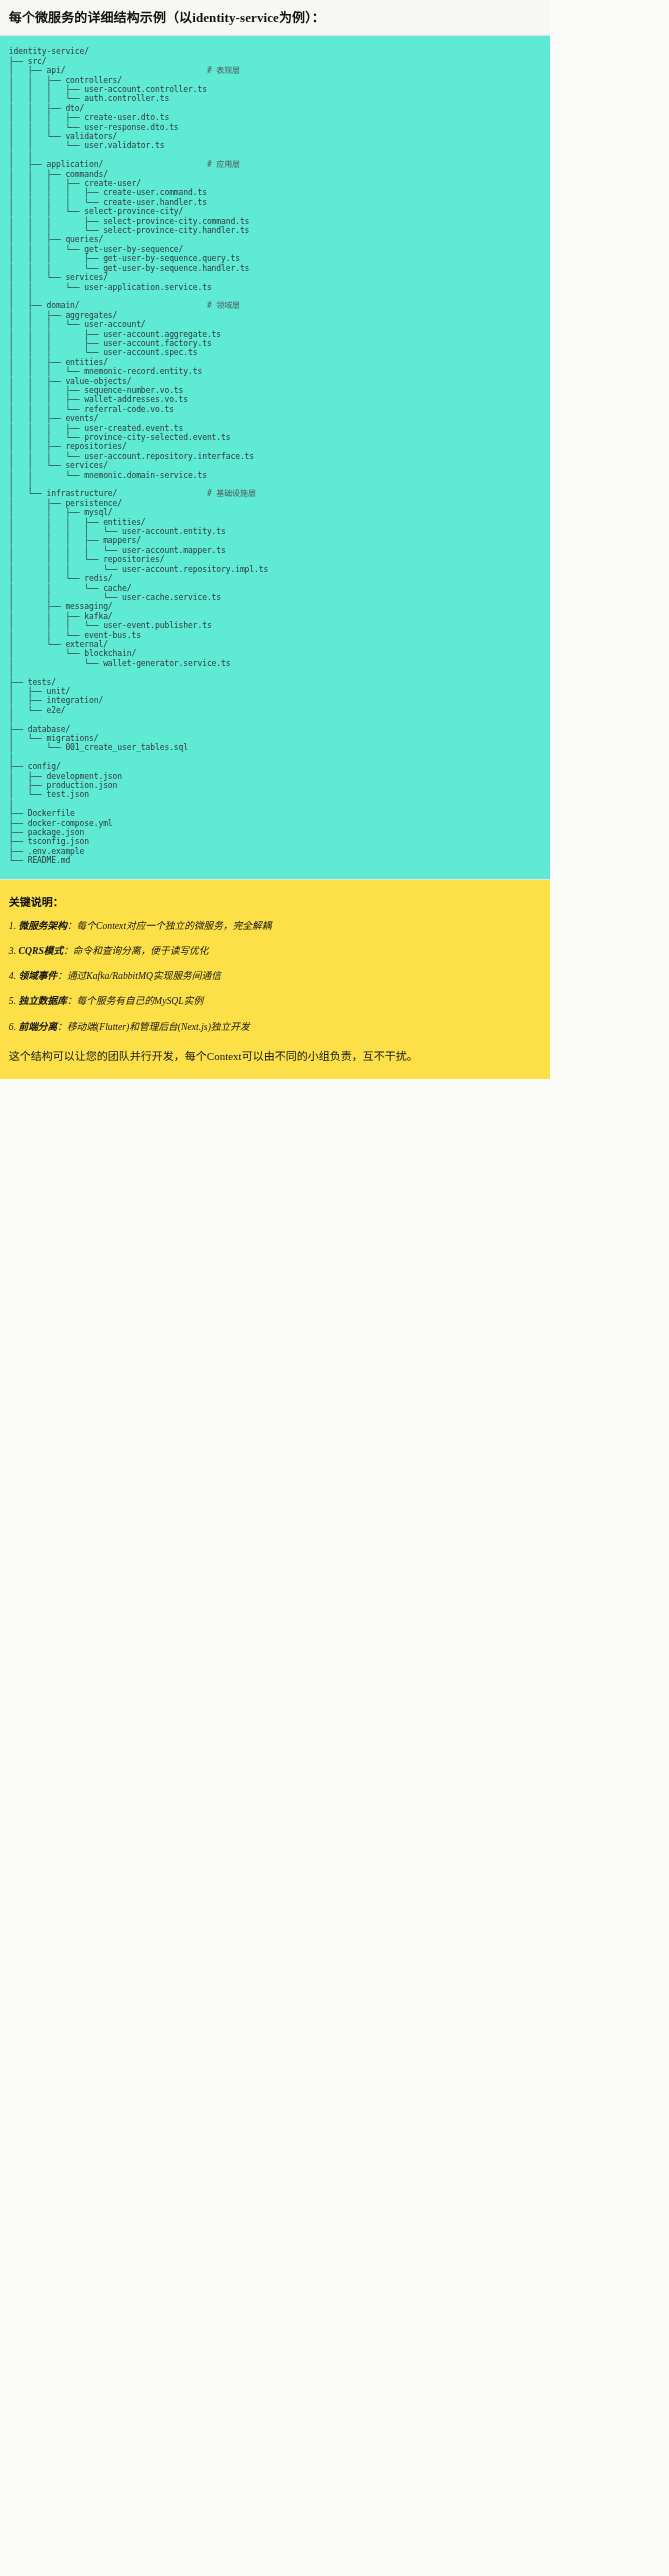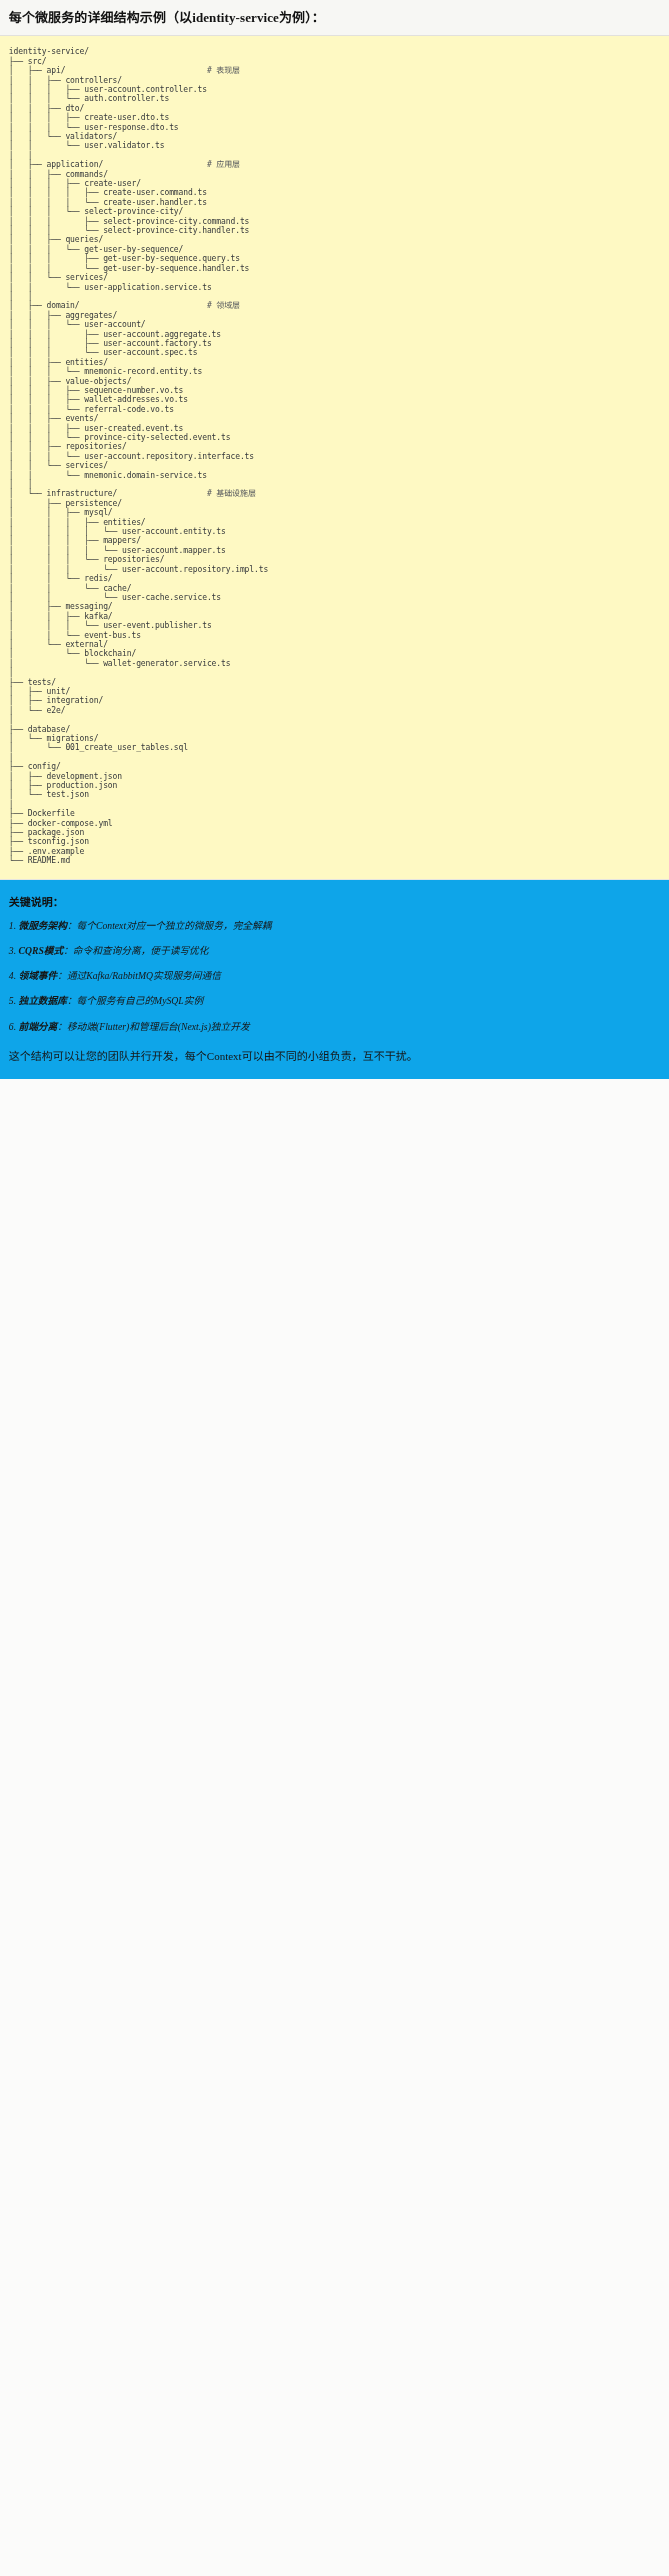--- a/index.html
+++ b/index.html
@@ -8,21 +8,21 @@
     padding: 0;
     background: #fbfbfa;
   }
   body {
     width: 669px;
     font-family: "Liberation Sans", "DejaVu Sans", sans-serif;
     color: #1f1f1f;
     -webkit-font-smoothing: antialiased;
   }
   .page {
-    width: 669px;
+    width: 550px;
     box-sizing: border-box;
     background: #fbfbfa;
     position: relative;
   }
 
   
   .header-band {
     background: #f7f7f4;
     border-bottom: 0.6px solid #e2e1dc;
     padding: 10px 8.8px 8.8px 8.8px;
@@ -34,42 +34,42 @@
     font-size: 13px;
     line-height: 1.25;
     letter-spacing: 0.1px;
     color: #121212;
     margin: 0;
     white-space: nowrap;
   }
 
   
   .tree-band {
-    background: #fef9c3;
+    background: #5eead4;
     padding: 11.3px 8.8px 13.8px 8.8px;
     box-sizing: border-box;
     border-bottom: 0.6px solid #e6e5e0;
   }
   pre.tree {
     margin: 0;
     font-family: "DejaVu Sans Mono", "Liberation Mono", monospace;
     font-size: 8px;
     line-height: 9.4px;
     color: #34373b;
     white-space: pre;
     letter-spacing: -0.1px;
     tab-size: 4;
   }
   pre.tree .cmt {
     color: #55585c;
   }
 
   
   .keys-band {
-    background: #0ea5e9;
+    background: #fde047;
     padding: 12.5px 8.8px 6.3px 8.8px;
     box-sizing: border-box;
   }
   .keys-title {
     font-family: "Liberation Serif", "DejaVu Serif", serif;
     font-weight: bold;
     font-size: 11px;
     color: #111111;
     margin: 0 0 10px 0;
   }

